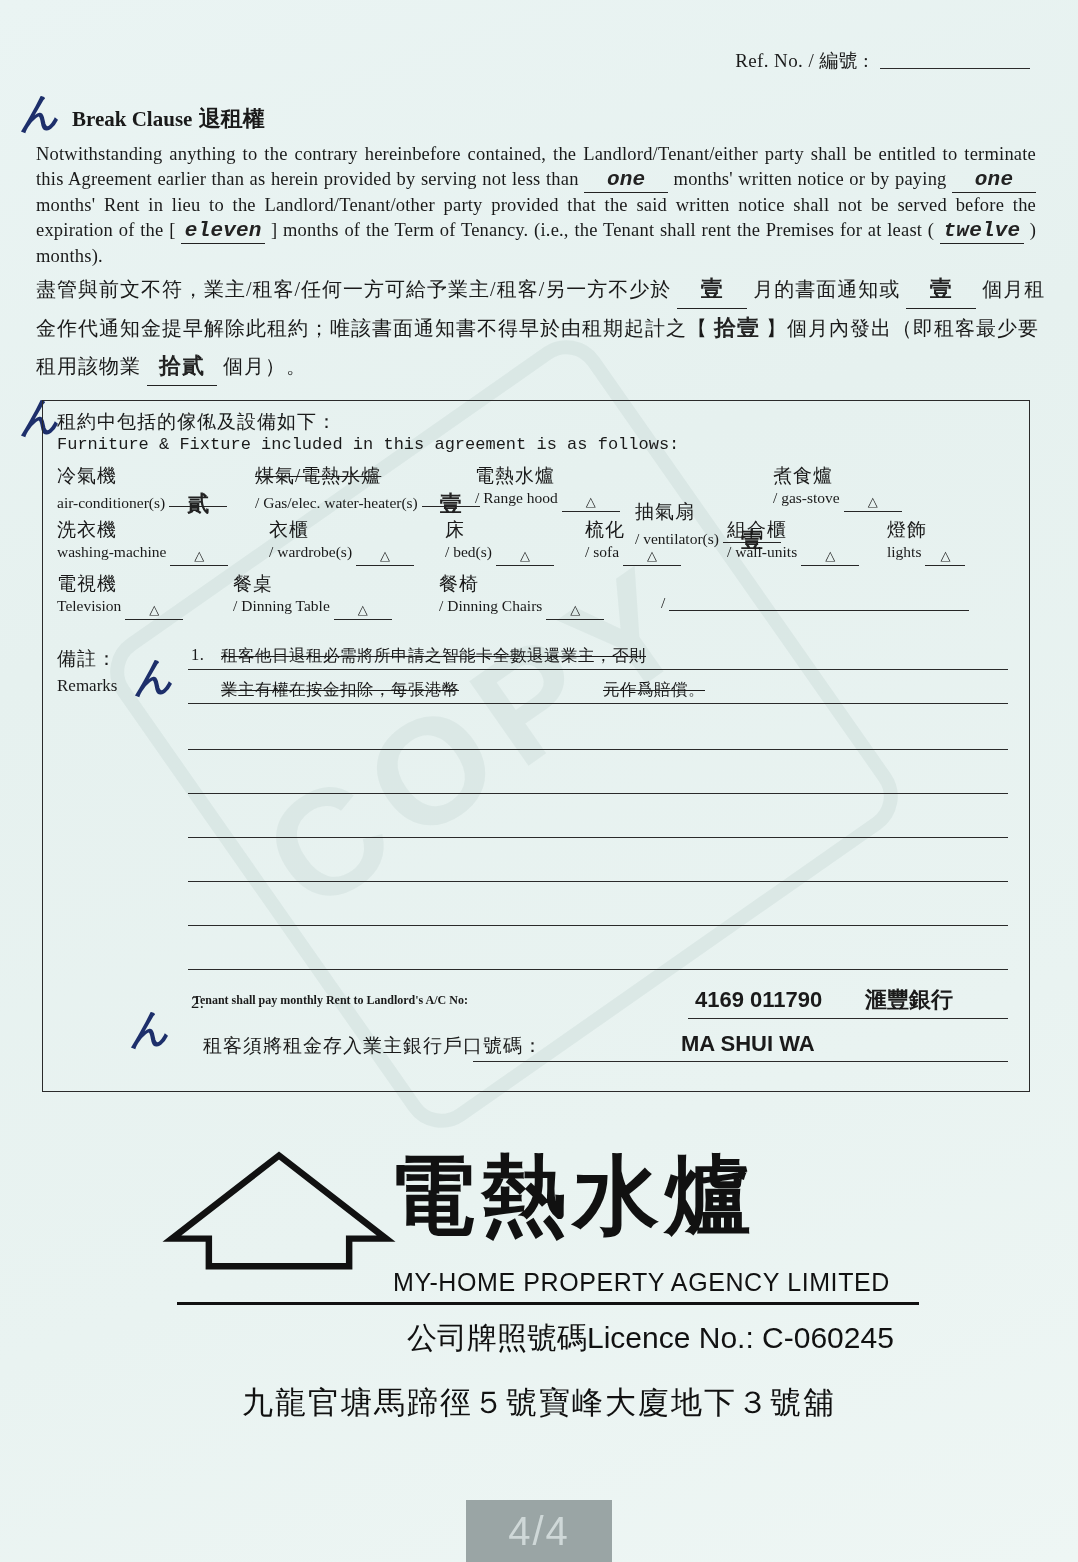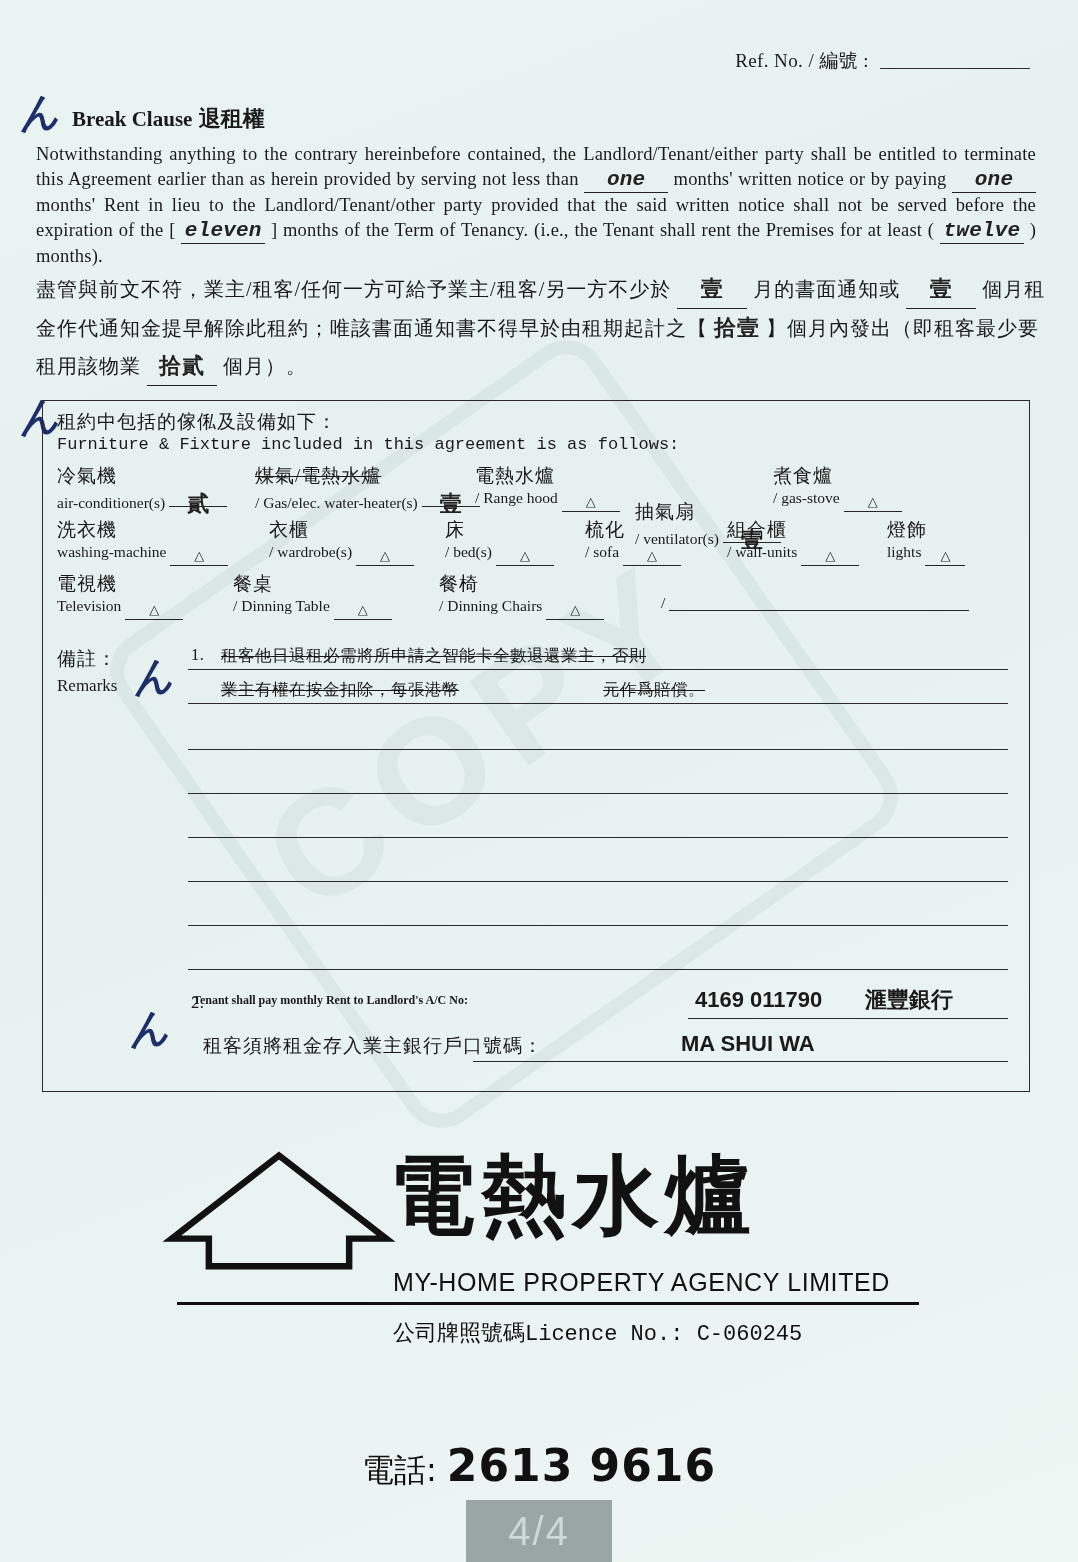--- a/index.html
+++ b/index.html
@@ -126,22 +126,22 @@
     font-family:"DejaVu Sans", sans-serif;
     font-weight:700;font-size:86px;letter-spacing:6px;color:#111;
   }
   .logo-en{
     position:absolute;left:234px;top:118px;
     font-family:"Liberation Sans", sans-serif;
     font-size:25px;letter-spacing:.6px;color:#111;
   }
   .logo-rule{position:absolute;left:18px;top:152px;width:742px;height:3px;background:#111;}
   .licence{
-    position:absolute;left:234px;top:168px;
-    font-family:Liberation Mono, monospace;font-size:22px;color:#111;
+    position:absolute;left:248px;top:168px;
+    font-family:Liberation Sans, sans-serif;font-size:30px;color:#111;
   }
   .addr{
     position:absolute;left:0;right:0;top:1382px;text-align:center;
     font-family:"DejaVu Sans", sans-serif;font-size:31px;letter-spacing:2px;color:#111;
   }
   .tel{
     position:absolute;left:0;right:0;top:1440px;text-align:center;
     font-family:"DejaVu Sans", sans-serif;font-size:32px;color:#111;
   }
   .tel b{font-size:44px;letter-spacing:1px;}
@@ -323,19 +323,16 @@
       <svg class="arrow" viewBox="0 0 240 130">
         <polygon points="120,6 236,96 196,96 196,126 44,126 44,96 4,96" fill="none" stroke="#111" stroke-width="7"></polygon>
       </svg>
       <div class="logo-cn">電熱水爐</div>
       <div class="logo-en">MY-HOME PROPERTY AGENCY LIMITED</div>
       <div class="logo-rule"></div>
       <div class="licence">公司牌照號碼Licence No.: C-060245</div>
     </div>
   </div>
 
-  <div class="tel">
-    <span>電話:</span>
-    <b>2613 9616</b>
-  </div>
+  <div class="addr">九龍官塘馬蹄徑５號寶峰大廈地下３號舖</div>
 
   <div class="pagenum">4/4</div>
 </div>
 
 </body></html>

